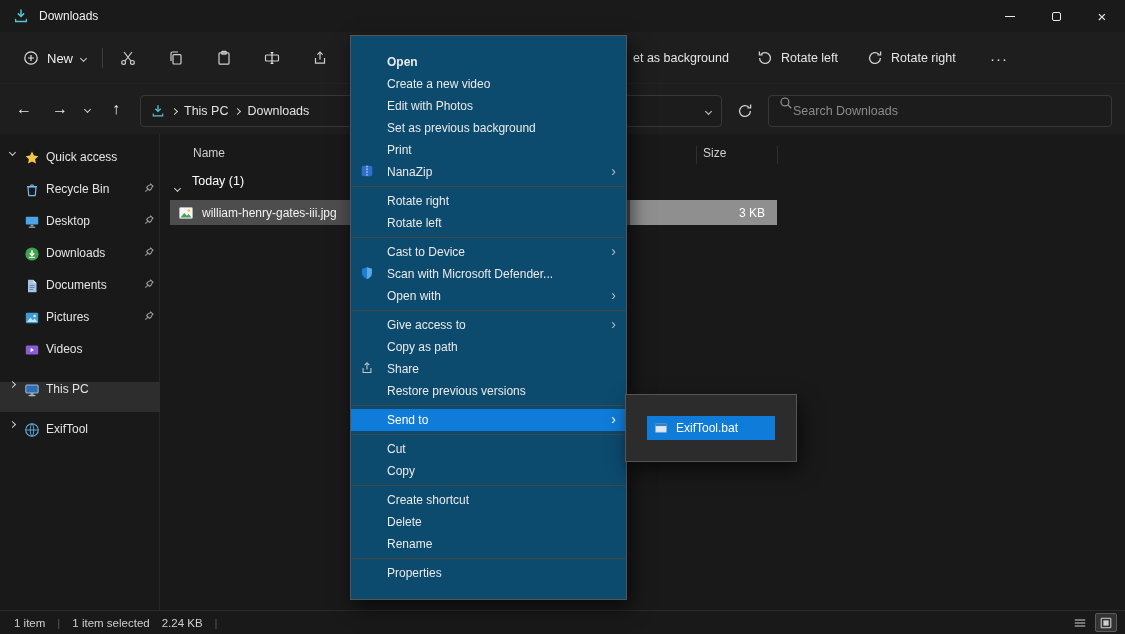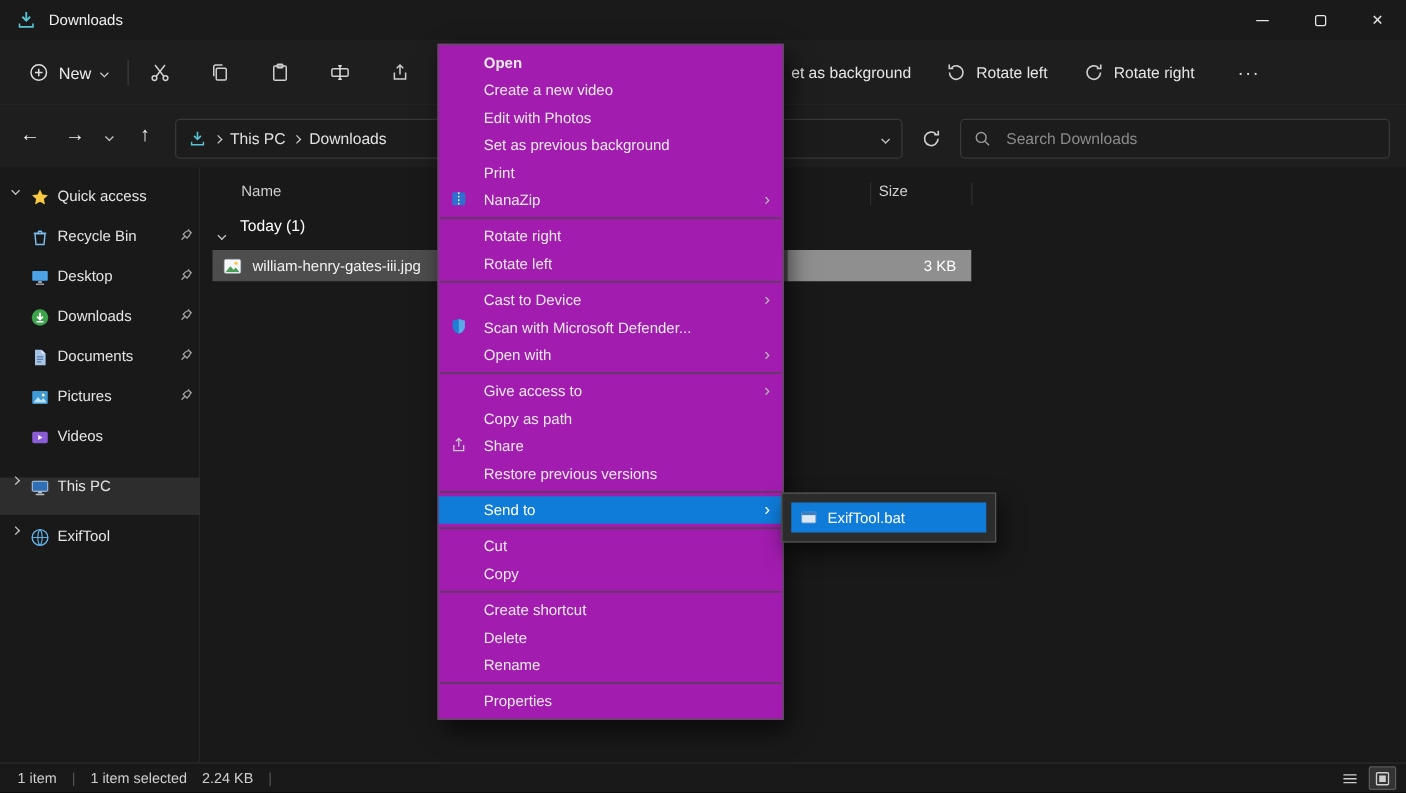--- a/index.html
+++ b/index.html
@@ -24,21 +24,21 @@
   .cmd-tbtn{position:absolute;top:10px;height:32px;display:flex;align-items:center;gap:8px;padding:0 9px;border-radius:4px;color:#e6e6e6;font-size:12.5px}
   .more-btn{position:absolute;left:982px;top:10px;width:34px;height:32px;display:flex;align-items:center;justify-content:center;color:#dcdcdc;font-size:15px;letter-spacing:1px}
 
   
   .navbar{position:absolute;left:0;top:84px;width:100%;height:50px;background:#1e1e1e}
   .nav-arrow{position:absolute;top:9px;width:32px;height:32px;display:flex;align-items:center;justify-content:center;font-size:16px;color:#eaeaea;border-radius:4px}
   .addrbar{position:absolute;left:140px;top:11px;width:582px;height:32px;background:#1c1c1c;border:1px solid #383838;border-radius:4px;display:flex;align-items:center;padding:0 10px;gap:7px}
   .crumb{font-size:12.5px;color:#e2e2e2}
   .addr-spacer{flex:1}
   .refresh-btn{position:absolute;left:728px;top:11px;width:34px;height:32px;display:flex;align-items:center;justify-content:center;border-radius:4px}
-  .searchbox{position:absolute;left:768px;top:11px;width:344px;height:32px;background:#1c1c1c;border:1px solid #383838;border-radius:4px;display:flex;align-items:center;padding:0 10px;gap:12px}
+  .searchbox{position:absolute;left:768px;top:11px;width:344px;height:32px;background:#1c1c1c;border:1px solid #383838;border-radius:4px;display:flex;padding:0 10px;gap:0}
   .searchbox input{flex:1;background:transparent;border:none;outline:none;color:#d8d8d8;font-size:12.5px;font-family:"Liberation Sans",sans-serif}
   .searchbox input::placeholder{color:#8b8b8b}
 
   
   .chev{display:inline-block;width:6px;height:6px;border-right:1.4px solid #cdcdcd;border-bottom:1.4px solid #cdcdcd}
   .chev.down{transform:rotate(45deg)}
   .chev.right{transform:rotate(-45deg)}
   .chev.sm{width:5px;height:5px}
 
   
@@ -53,31 +53,31 @@
   
   .col-label{position:absolute;font-size:12px;color:#cfcfcf}
   .col-div{position:absolute;top:146px;width:1px;height:18px;background:#2f2f2f}
   .grp-label{position:absolute;left:192px;top:174px;font-size:12.5px;color:#ffffff}
   .grp-chev{position:absolute;left:175px;top:180px}
   .file-row{position:absolute;left:170px;top:200px;height:25px}
   .fr-name{position:absolute;left:0;top:0;width:460px;height:25px;background:#4d4d4d;display:flex;align-items:center;padding-left:8px;gap:8px;color:#f2f2f2}
   .fr-size{position:absolute;left:460px;top:0;width:147px;height:25px;background:#8f8f8f;display:flex;align-items:center;justify-content:flex-end;padding-right:12px;color:#fff}
 
   
-  .ctx-menu{position:absolute;left:350px;top:35px;width:277px;background:#a21caf;border:1px solid #555;box-shadow:4px 8px 18px rgba(0,0,0,.6);padding:3px 0;z-index:40}
+  .ctx-menu{position:absolute;left:350px;top:35px;width:277px;background:#0c4a6e;border:1px solid #555;box-shadow:4px 8px 18px rgba(0,0,0,.6);padding:15px 0;z-index:40}
   .mi{position:relative;height:22px;display:flex;align-items:center;padding-left:36px;padding-right:26px;font-size:12px;color:#eaeaea}
   .mi .bold{font-weight:700}
   .mi.sel{background:#0f7cd9;color:#fff}
   .mi-ico{position:absolute;left:9px;top:3px;display:flex}
   .mi-arr{position:absolute;right:10px;top:0;height:22px;line-height:21px;font-size:14px;color:#bdbdbd}
   .mi.sel .mi-arr{color:#fff}
   .msep{height:1px;background:#464646;margin:3px 1px}
 
   
-  .flyout{position:absolute;left:625px;top:394px;width:172px;background:#2c2c2c;border:1px solid #555;box-shadow:4px 8px 18px rgba(0,0,0,.6);padding:7px;z-index:50}
+  .flyout{position:absolute;left:625px;top:394px;width:172px;background:#2c2c2c;border:1px solid #555;box-shadow:4px 8px 18px rgba(0,0,0,.6);padding:21px;z-index:50}
   .fly-item{height:24px;display:flex;align-items:center;gap:8px;padding:0 7px;font-size:12px}
   .fly-item.sel{background:#0f7cd9;color:#fff}
 
   
   .statusbar{position:absolute;left:0;top:610px;width:100%;height:24px;background:#191919;border-top:1px solid #2a2a2a;display:flex;align-items:center;padding-left:14px;gap:12px;font-size:11.5px;color:#cfcfcf}
   .sdiv{color:#555}
   .sb-views{position:absolute;right:8px;top:2px;display:flex;gap:4px}
   .sb-vbtn{width:22px;height:19px;display:flex;align-items:center;justify-content:center;border-radius:2px}
   .sb-vbtn.sel{background:#333;border:1px solid #5a5a5a}
 

